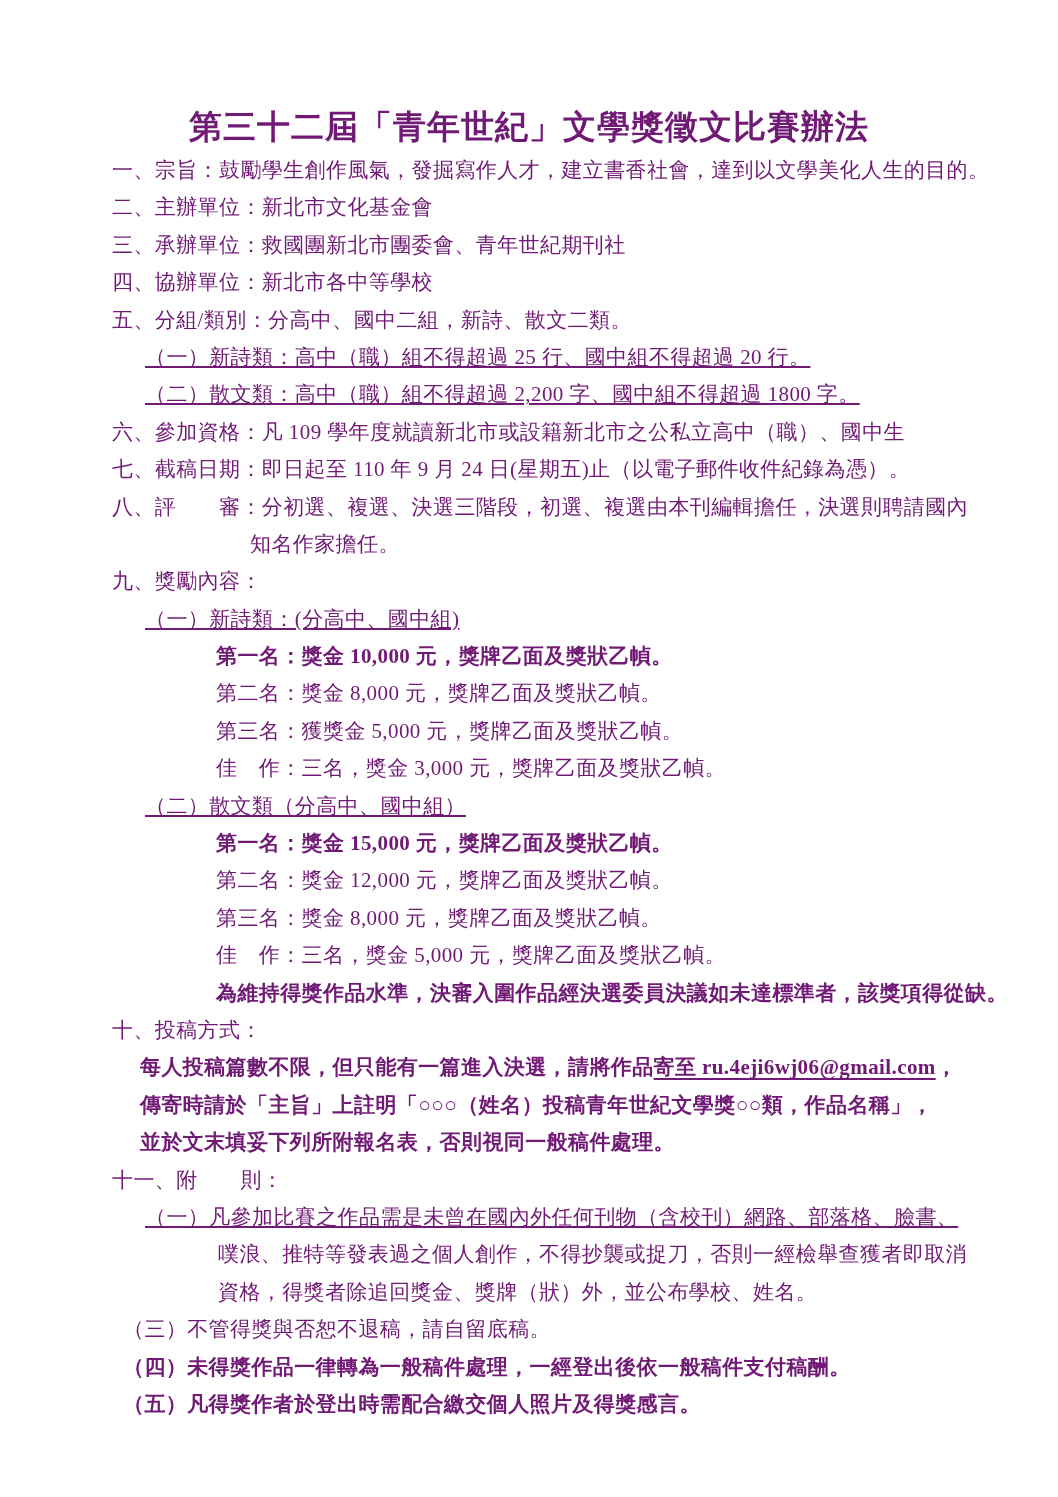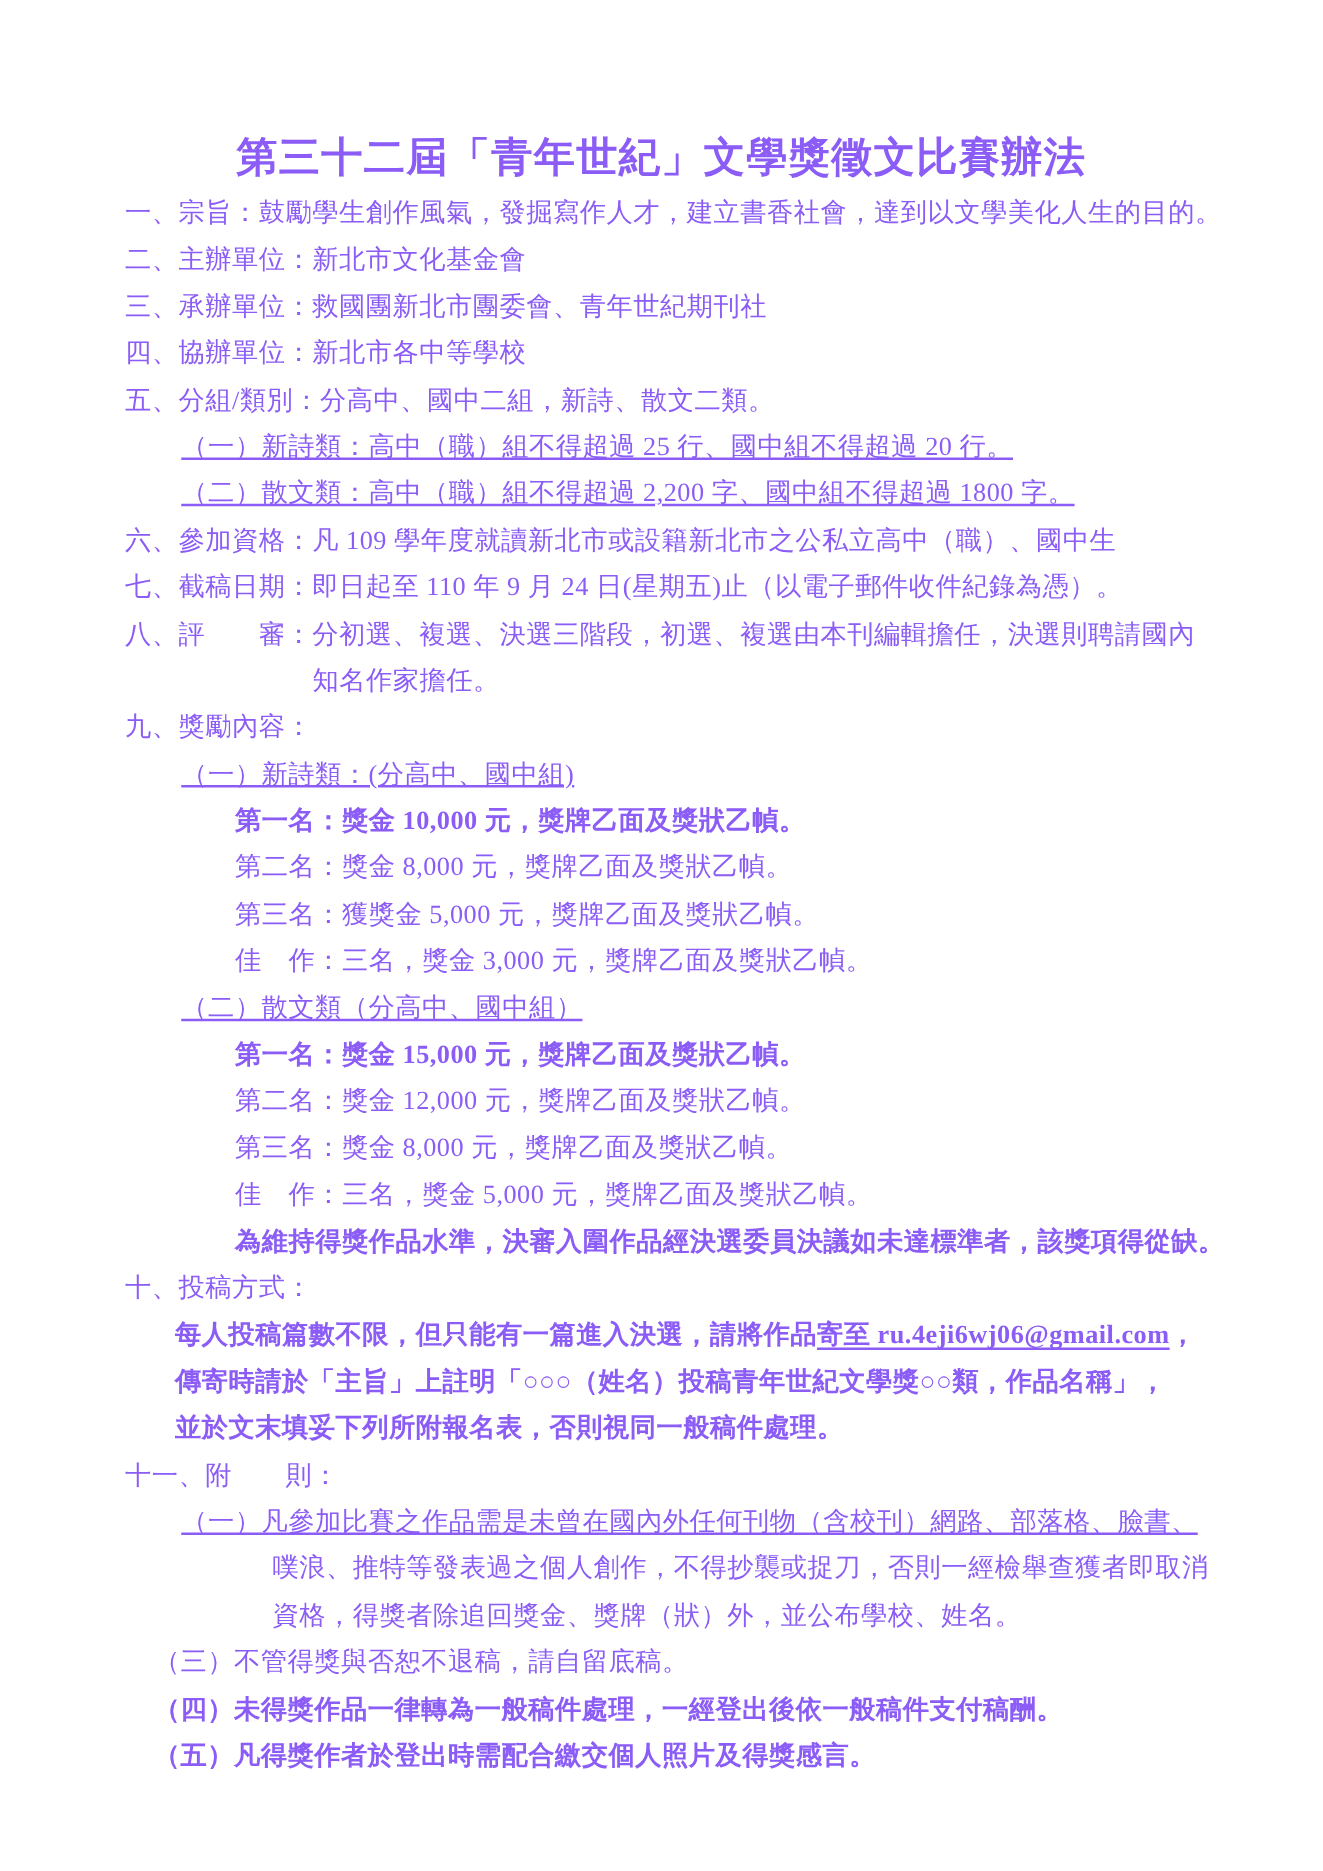--- a/index.html
+++ b/index.html
@@ -5,21 +5,21 @@
   html, body {
     margin: 0;
     padding: 0;
     background: #ffffff;
   }
   .page {
     position: relative;
     width: 1058px;
     height: 1497px;
     background: #ffffff;
-    color: #8b5cf6;
+    color: #701a75;
     font-family: "Liberation Serif", "DejaVu Serif", serif;
     overflow: hidden;
   }
   .title {
     margin: 104px 0 0 0;
     text-align: center;
     font-size: 33px;
     font-weight: 700;
     line-height: 46px;
     letter-spacing: 1px;
@@ -31,24 +31,24 @@
     padding-right: 60px;
     font-size: 21px;
     letter-spacing: 0.4px;
   }
   .line {
     line-height: 37.4px;
     height: 37.4px;
     white-space: nowrap;
   }
   
-  .i0  { margin-left: 0; }
+  .i0  { margin-left: 12px; }
   .i1  { margin-left: 45px; text-decoration: underline; }   
   .i1b { margin-left: 23px; }   
-  .i2  { margin-left: 88px; }   
+  .i2  { margin-left: 116px; }   
   .c8  { margin-left: 150px; }  
   .c10 { margin-left: 40px; }   
   .c11 { margin-left: 105px; padding-left: 13px; }  
   .b   { font-weight: 700; }
   .u {
     text-decoration: underline;
     text-decoration-thickness: 2px;
     text-underline-offset: 4px;
     text-align: center;
   }

